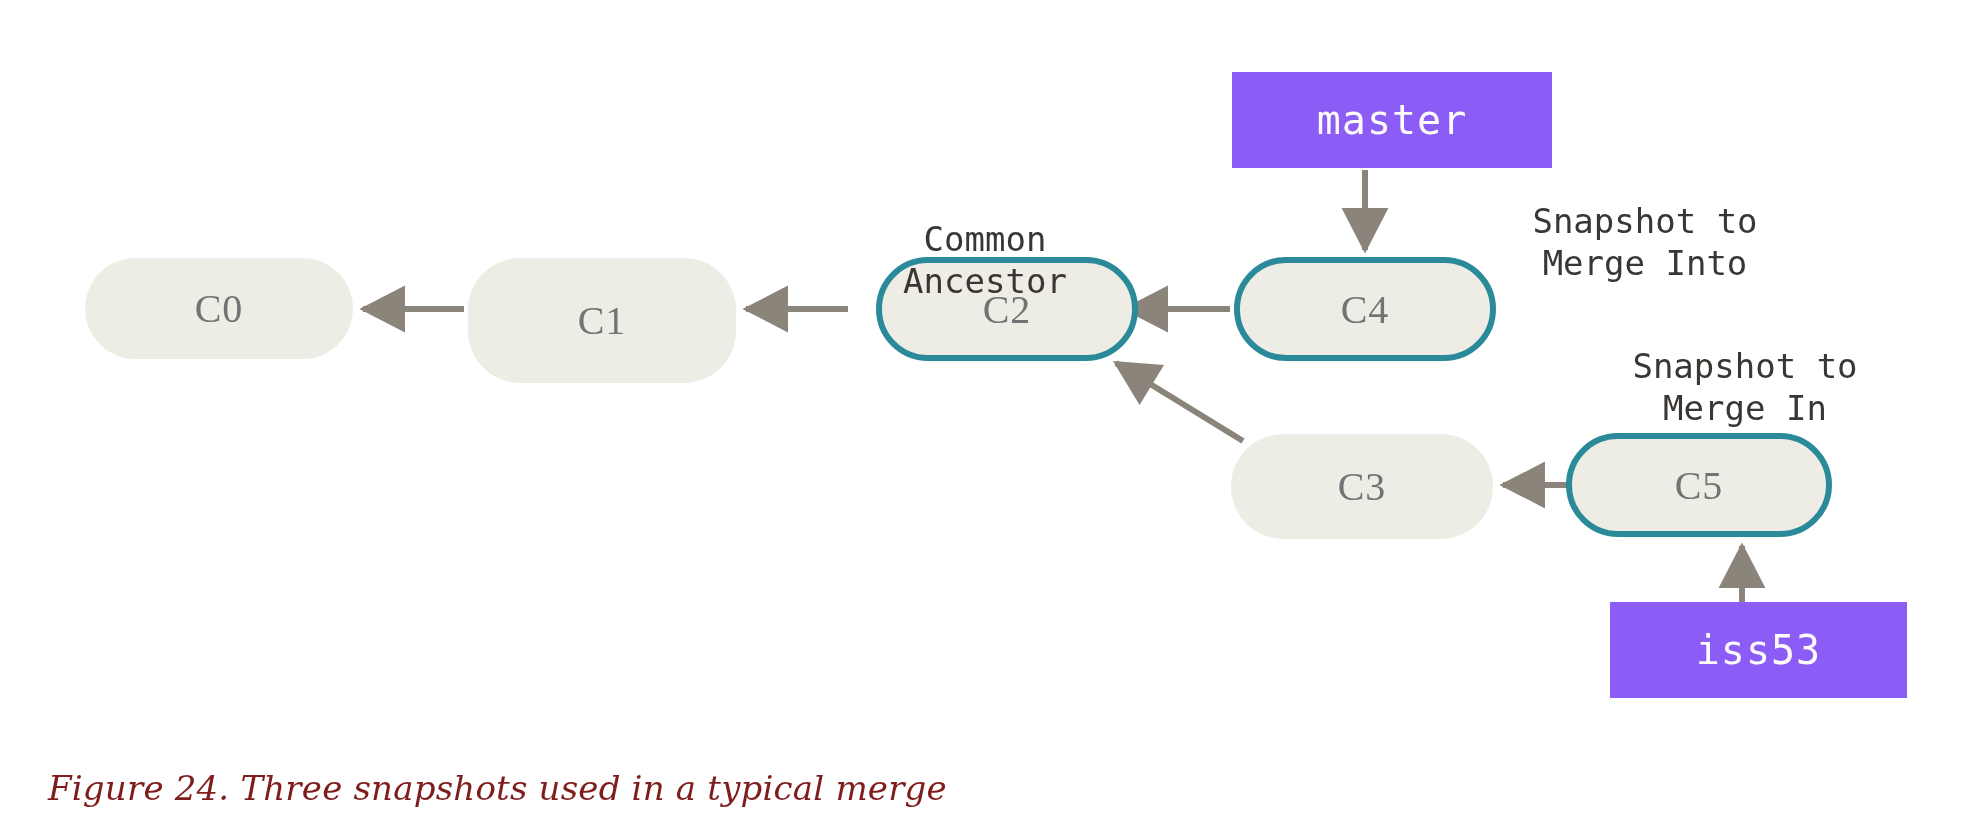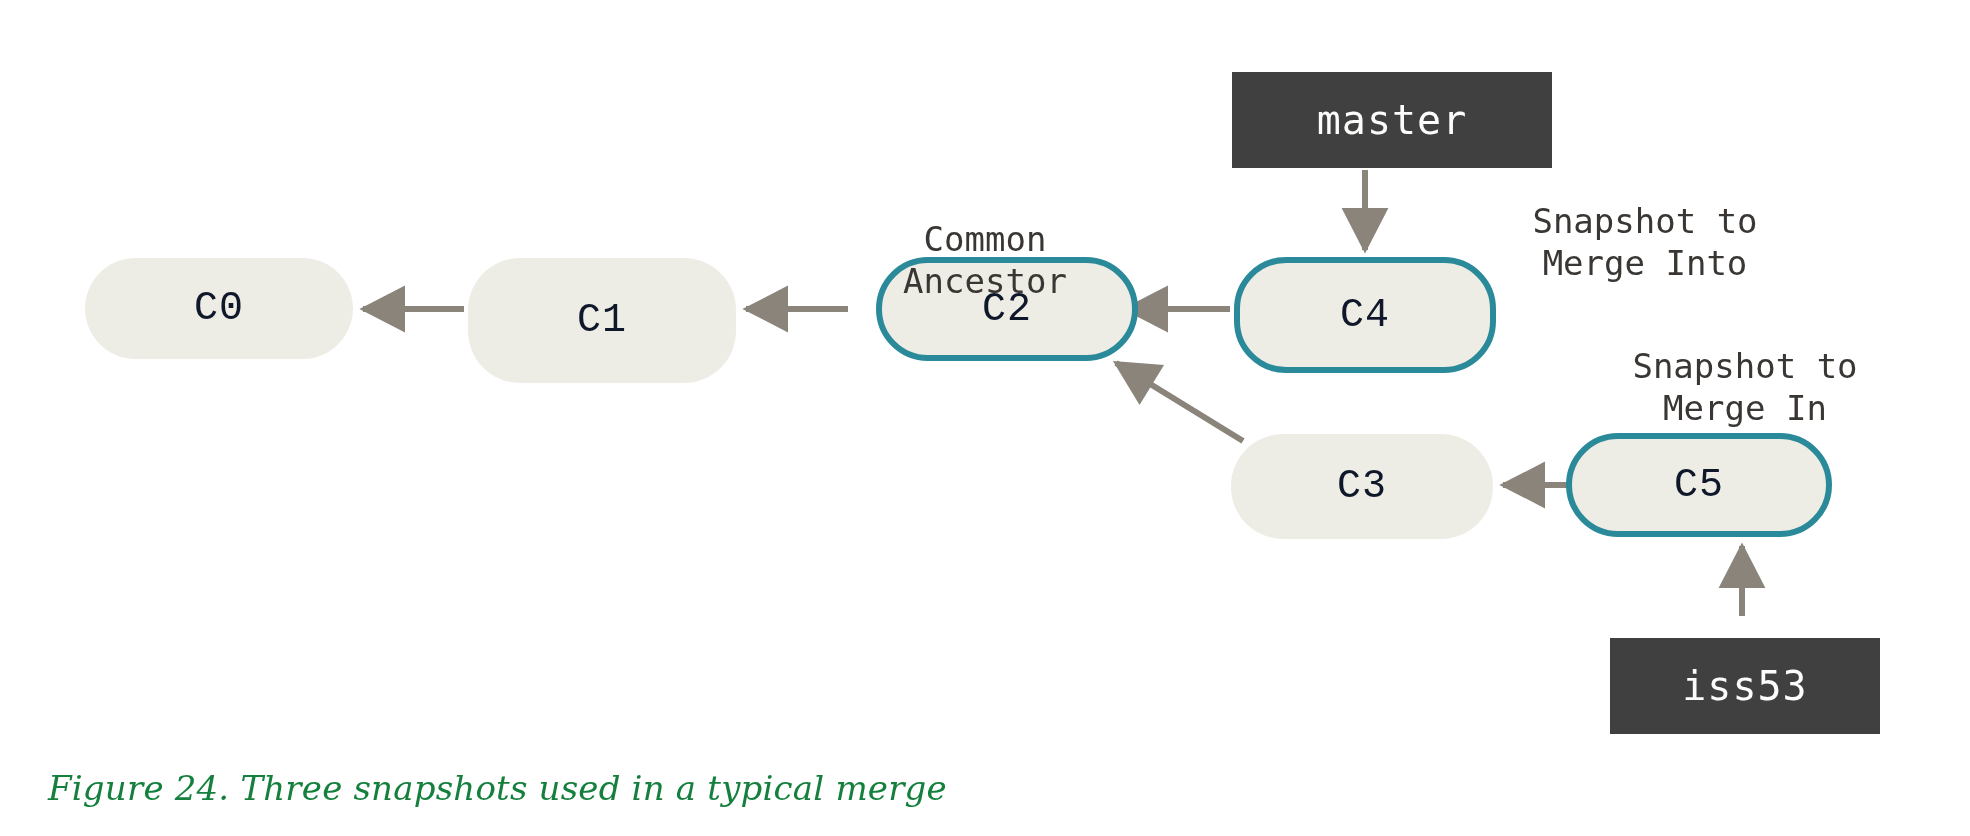--- a/index.html
+++ b/index.html
@@ -25,53 +25,53 @@
 
   
   .node {
     position: absolute;
     box-sizing: border-box;
     background: #eeede5;
     border-radius: 52px;
     display: flex;
     align-items: center;
     justify-content: center;
-    color: #0f172a;
-    font-family: Liberation Mono, monospace;
+    color: #737373;
+    font-family: Liberation Serif, serif;
     font-size: 40px;
     letter-spacing: 1px;
     z-index: 3;
   }
   .node.highlight {
     border: 6px solid #2a8a9a;
   }
 
   #node-c0 { left: 85px;   top: 258px; width: 268px; height: 101px; }
   #node-c1 { left: 468px;  top: 258px; width: 268px; height: 125px; }
   #node-c2 { left: 876px;  top: 257px; width: 262px; height: 104px; }
-  #node-c4 { left: 1234px; top: 257px; width: 262px; height: 116px; }
+  #node-c4 { left: 1234px; top: 257px; width: 262px; height: 104px; }
   #node-c3 { left: 1231px; top: 434px; width: 262px; height: 105px; }
   #node-c5 { left: 1566px; top: 433px; width: 266px; height: 104px; }
 
   
   .branch-box {
     position: absolute;
     box-sizing: border-box;
-    background: #404040;
+    background: #8b5cf6;
     display: flex;
     align-items: center;
     justify-content: center;
     color: #fdfcfb;
     font-family: "DejaVu Sans Mono", "Liberation Mono", monospace;
     font-size: 40px;
     letter-spacing: 1px;
     z-index: 3;
   }
   #branch-master { left: 1232px; top: 72px;  width: 320px; height: 96px; }
-  #branch-iss53  { left: 1610px; top: 638px; width: 270px; height: 96px; text-align: right; }
+  #branch-iss53  { left: 1610px; top: 602px; width: 297px; height: 96px; text-align: right; }
 
   
   .annotation {
     position: absolute;
     color: #3a3633;
     font-family: "DejaVu Sans Mono", "Liberation Mono", monospace;
     font-size: 34px;
     line-height: 42px;
     text-align: center;
     white-space: pre-line;
@@ -79,21 +79,21 @@
   }
   #ann-common-ancestor   { left: 840px;  top: 178px; width: 290px; margin-top: 40px; }
   #ann-merge-into        { left: 1500px; top: 200px; width: 290px; text-align: center; }
   #ann-merge-in          { left: 1595px; top: 345px; width: 300px; text-align: center; }
 
   
   #figure-caption {
     position: absolute;
     left: 48px;
     top: 768px;
-    color: #15803d;
+    color: #7f1d1d;
     font-family: "DejaVu Serif", "Liberation Serif", serif;
     font-style: italic;
     font-size: 34px;
     letter-spacing: 0.2px;
     z-index: 4;
   }
 </style>
 </head>
 <body>
 

